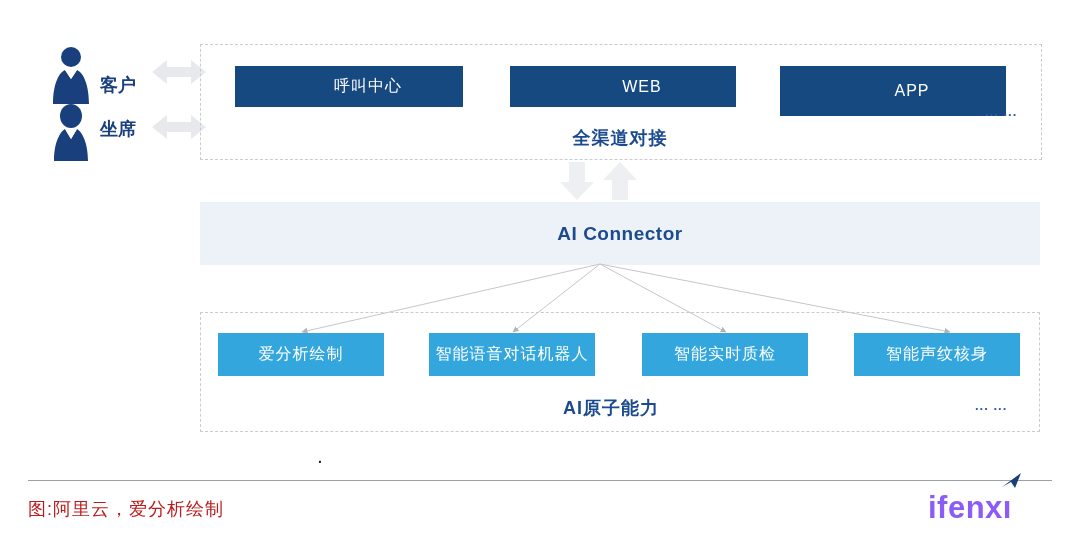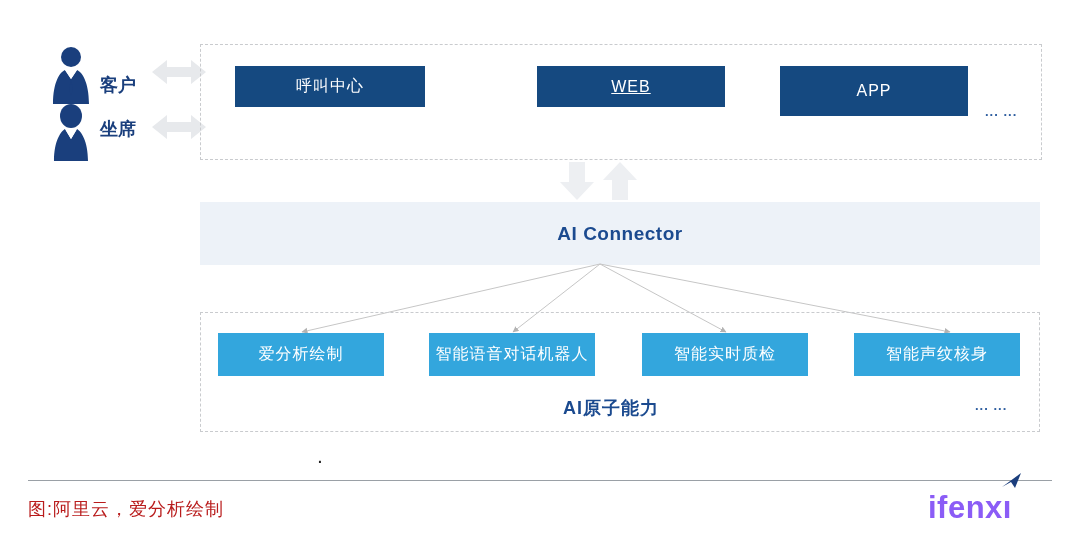--- a/index.html
+++ b/index.html
@@ -7,21 +7,21 @@
   .stage{position:relative;width:1080px;height:544px;background:#fff;overflow:hidden;}
   .abs{position:absolute;}
 
   
   .actor-label{font-size:18px;font-weight:bold;color:#1a3f7d;}
 
   
   .dashed-box{border:1.5px dashed #c9cbce;background:transparent;}
 
   
-  .navy-box{background:#154980;color:#fff;font-size:16px;display:flex;align-items:center;justify-content:center;letter-spacing:1px;}
+  .navy-box{background:#154980;color:#fff;font-size:16px;display:flex;align-items:center;justify-content:center;letter-spacing:1px;padding-left:38px;}
 
   
   .cap-box{background:#33a6dd;color:#fff;font-size:16px;display:flex;align-items:center;justify-content:center;letter-spacing:1px;}
 
   .caption{font-size:18px;font-weight:bold;color:#1b4a8f;text-align:center;letter-spacing:1px;}
   .more-dots{font-size:13px;font-weight:bold;color:#2d5d9f;letter-spacing:1px;}
 
   
   .band{background:#edf2f8;display:flex;align-items:center;justify-content:center;}
   .band-label{font-size:19px;font-weight:bold;color:#1b4a8f;letter-spacing:.5px;}
@@ -54,23 +54,24 @@
     <path d="M15,26 L21,36 L27,26 L21,29 Z" fill="#ffffff"></path>
   </svg>
   <div class="abs actor-label" style="left:100px;top:117px;">坐席</div>
   <svg class="abs" style="left:152px;top:113px;" width="54" height="28" viewBox="0 0 54 28">
     <polygon points="0,14 15,2 15,9 39,9 39,2 54,14 39,26 39,19 15,19 15,26" fill="#e7e9ec"></polygon>
   </svg>
 
   <div class="abs dashed-box" style="left:200px;top:44px;width:840px;height:114px;"></div>
 
   <div class="abs navy-box" style="left:235px;top:66px;width:190px;height:41px;">呼叫中心</div>
-  <div class="abs navy-box" style="left:537px;top:66px;width:188px;height:41px;text-decoration:underline;">WEB</div>
+  <div class="abs navy-box" style="left:510px;top:66px;width:188px;height:41px;">WEB</div>
   <div class="abs navy-box" style="left:780px;top:66px;width:188px;height:50px;">APP</div>
   <div class="abs more-dots" style="left:985px;top:104px;">... ...</div>
+  <div class="abs caption" style="left:200px;top:126px;width:840px;">全渠道对接</div>
 
   <svg class="abs" style="left:560px;top:162px;" width="34" height="38" viewBox="0 0 34 38">
     <polygon points="9,0 25,0 25,20 34,20 17,38 0,20 9,20" fill="#edeff2"></polygon>
   </svg>
   <svg class="abs" style="left:603px;top:162px;" width="34" height="38" viewBox="0 0 34 38">
     <polygon points="17,0 34,18 25,18 25,38 9,38 9,18 0,18" fill="#edeff2"></polygon>
   </svg>
 
   <div class="abs band" style="left:200px;top:202px;width:840px;height:63px;">
     <span class="band-label">AI Connector</span>

